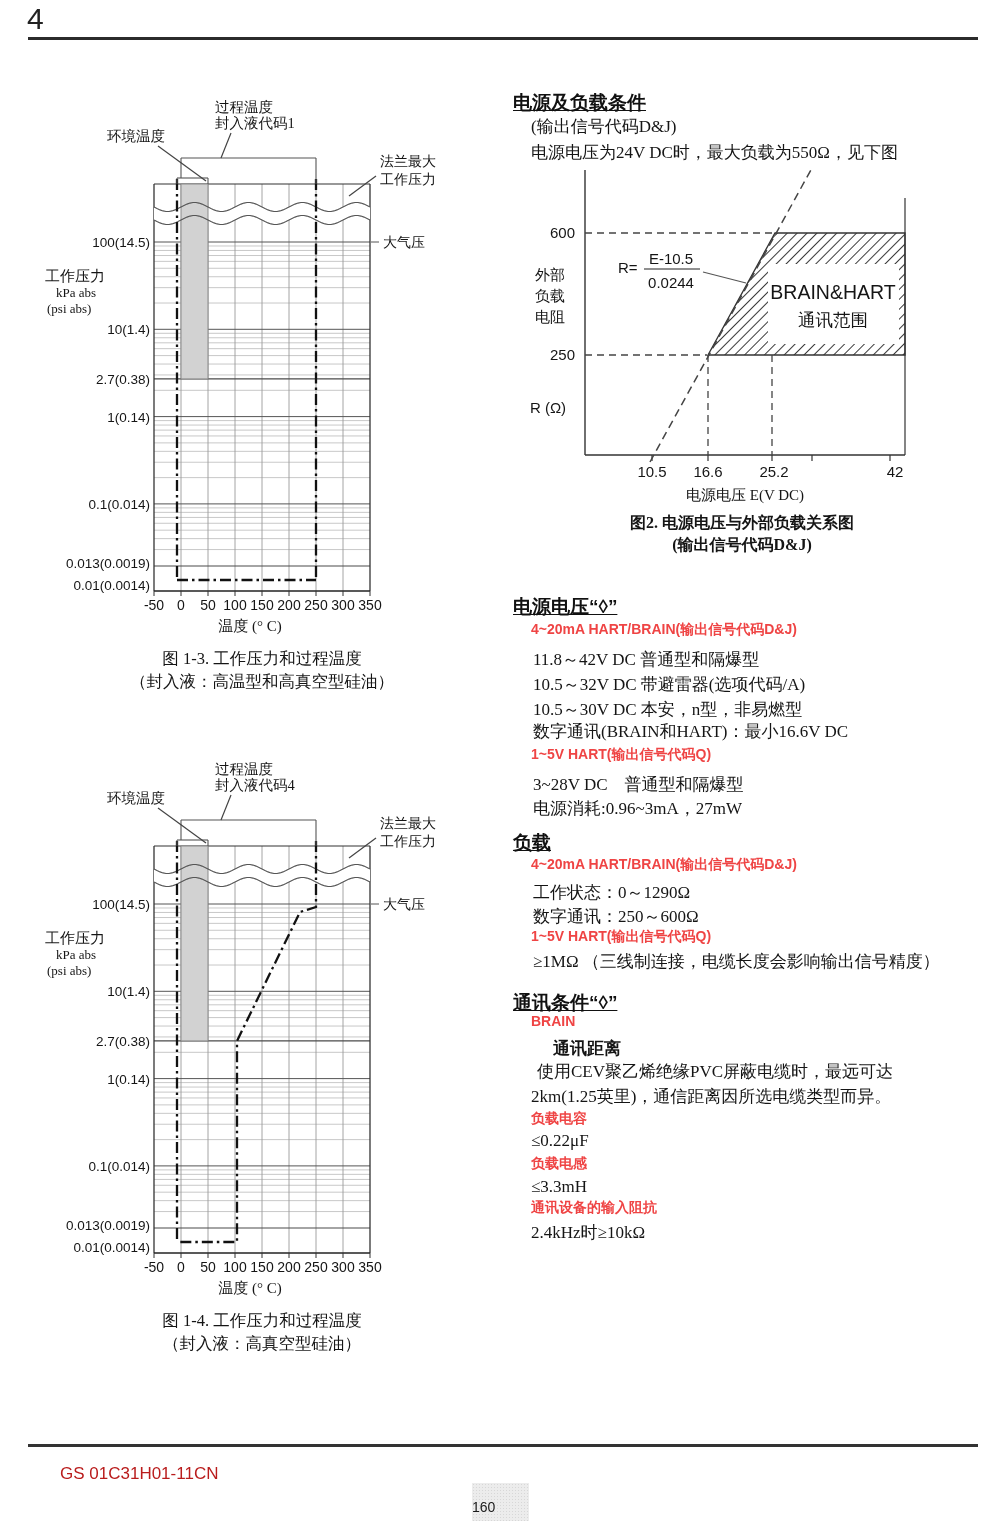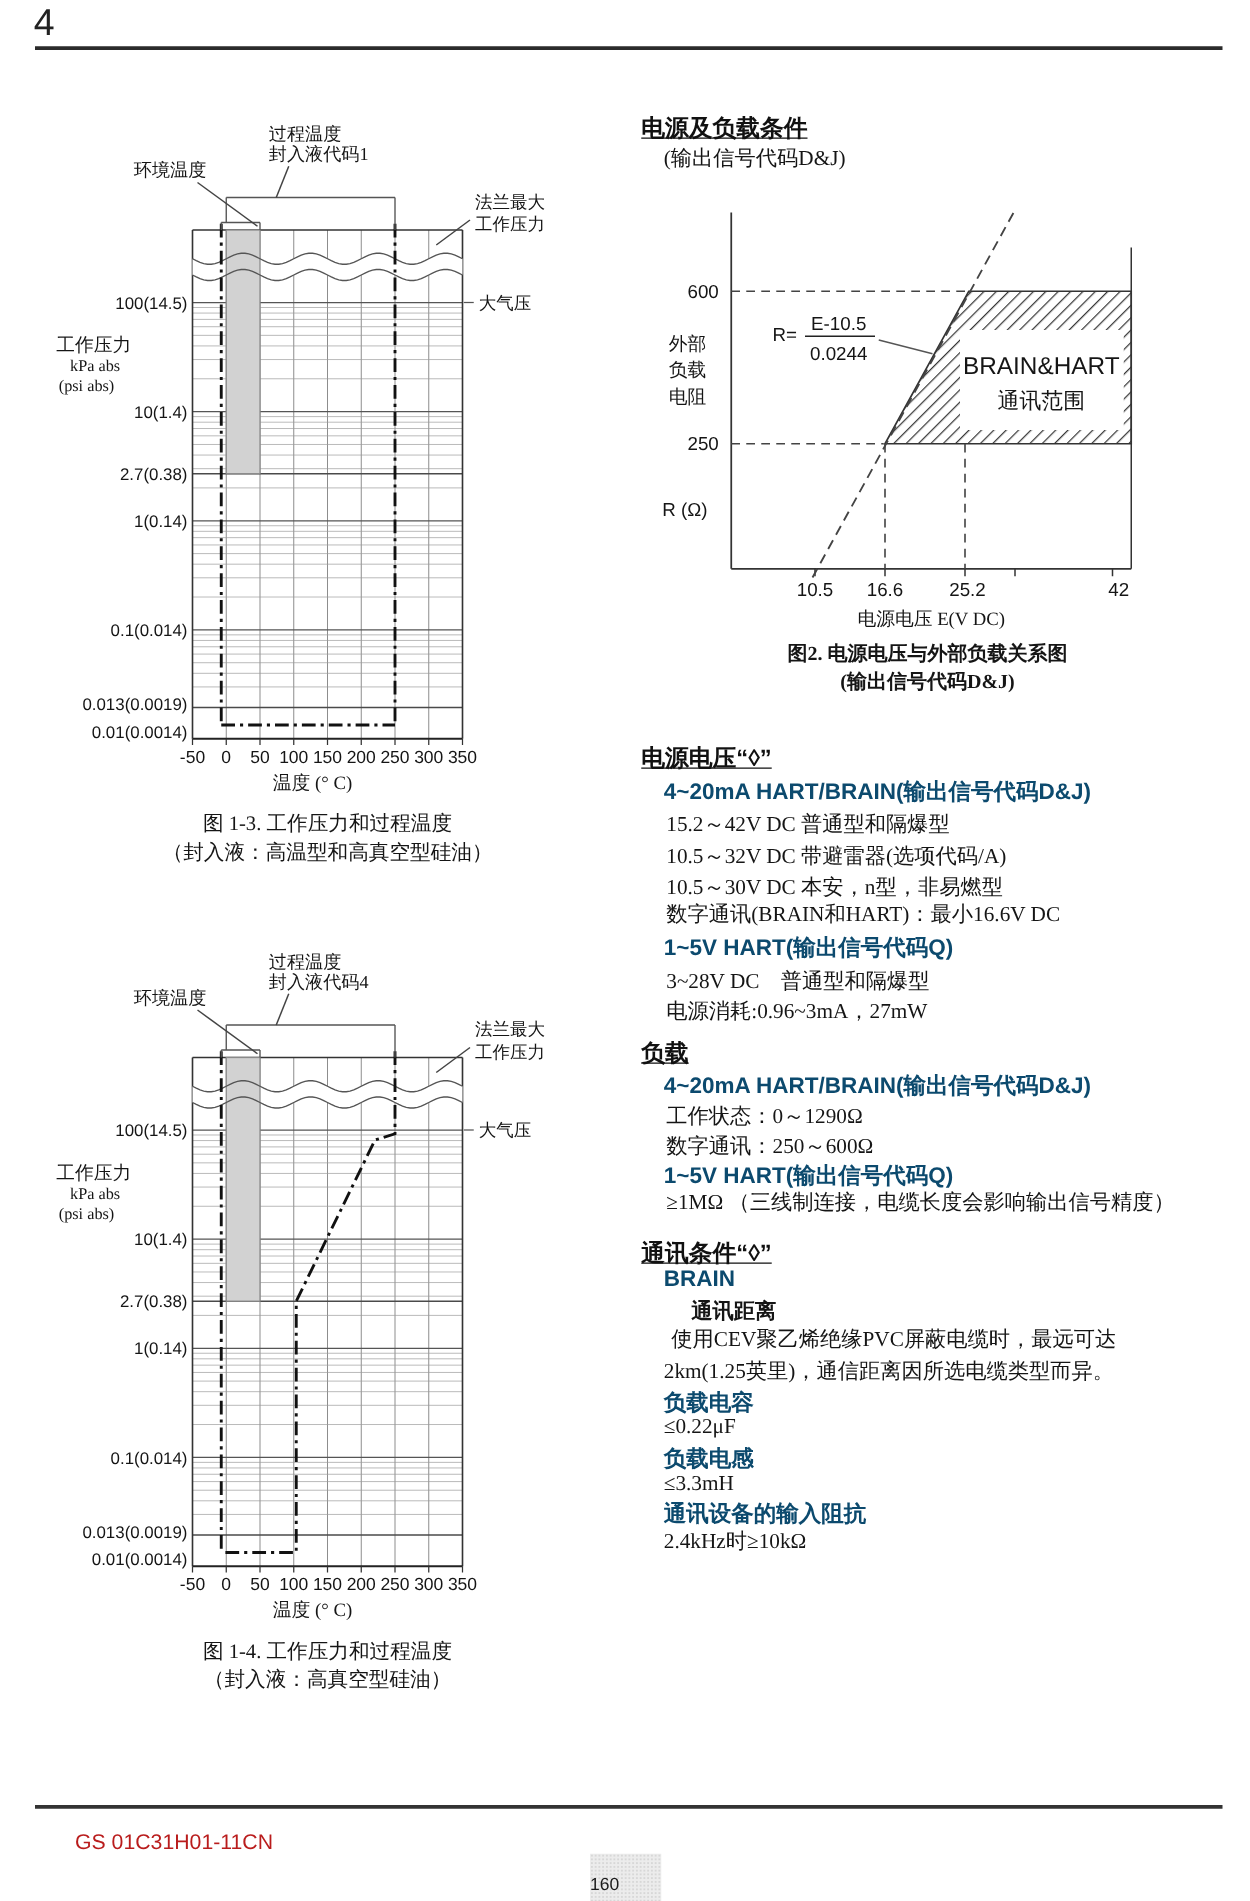--- a/index.html
+++ b/index.html
@@ -2,21 +2,21 @@
 <html><head>
 <meta charset="utf-8">
 <style>
   html,body{margin:0;padding:0;background:#fff;}
   .page{position:relative;width:1000px;height:1521px;background:#ffffff;color:#141414;
         font-family:"Liberation Serif",serif;overflow:hidden;}
   .abs{position:absolute;white-space:nowrap;}
   .chap-num{left:27px;top:2px;font-size:30px;font-family:"Liberation Sans",sans-serif;color:#222;}
   .top-rule{left:28px;top:37px;width:950px;height:3px;background:#2b2b2b;}
   .h1{font-family:"Liberation Sans",sans-serif;font-weight:700;font-size:19px;color:#111;text-decoration:underline;}
-  .gothic{font-family:"Liberation Sans",sans-serif;font-weight:700;font-size:18px;color:#0c4a6e;}
+  .gothic{font-family:"Liberation Sans",sans-serif;font-weight:700;font-size:14px;color:#ef4444;}
   .serif{font-family:"Liberation Serif",serif;font-size:17px;color:#151515;}
   .sb{font-weight:600;margin-left:16px;}
   .footer-rule{left:28px;top:1444px;width:950px;height:2.5px;background:#333;}
   .doc-code{left:60px;top:1464px;font-size:17px;font-family:"Liberation Sans",sans-serif;color:#b91c1c;}
   .page-num-box{left:472px;top:1483px;width:57px;height:48px;background:#ececec;
     background-image:radial-gradient(#d7d7d7 1px, transparent 1px);background-size:3px 3px;
     display:flex;align-items:center;justify-content:flex-start;
     font-size:14px;font-family:"Liberation Sans",sans-serif;color:#1b1b1b;}
   svg.fig{position:absolute;}
 </style>
@@ -275,24 +275,25 @@
       <text x="708" y="477" text-anchor="middle" font-size="15" font-family="&quot;Liberation Sans&quot;, sans-serif" font-weight="normal" fill="#151515">16.6</text>
       <text x="774" y="477" text-anchor="middle" font-size="15" font-family="&quot;Liberation Sans&quot;, sans-serif" font-weight="normal" fill="#151515">25.2</text>
       <text x="895" y="477" text-anchor="middle" font-size="15" font-family="&quot;Liberation Sans&quot;, sans-serif" font-weight="normal" fill="#151515">42</text>
       <text x="745" y="500" text-anchor="middle" font-size="15" font-family="&quot;Liberation Serif&quot;, serif" font-weight="normal" fill="#151515">电源电压 E(V DC)</text>
       <text x="742" y="528" text-anchor="middle" font-size="16" font-family="&quot;Liberation Serif&quot;, serif" font-weight="600" fill="#151515">图2. 电源电压与外部负载关系图</text>
       <text x="742" y="550" text-anchor="middle" font-size="16" font-family="&quot;Liberation Serif&quot;, serif" font-weight="600" fill="#151515">(输出信号代码D&amp;J)</text>
     </svg>
 
   <div class="abs h1" style="left:513px;top:90px">电源及负载条件</div>
   <div class="abs serif" style="left:531px;top:115px">(输出信号代码D&amp;J)</div>
+  <div class="abs serif" style="left:531px;top:141px">电源电压为24V DC时，最大负载为550Ω，见下图</div>
 
   <div class="abs h1" style="left:513px;top:594px">电源电压“◊”</div>
   <div class="abs gothic" style="left:531px;top:621px">4~20mA HART/BRAIN(输出信号代码D&amp;J)</div>
-  <div class="abs serif" style="left:533px;top:648px">15.2～42V DC 普通型和隔爆型</div>
+  <div class="abs serif" style="left:533px;top:648px">11.8～42V DC 普通型和隔爆型</div>
   <div class="abs serif" style="left:533px;top:673px">10.5～32V DC 带避雷器(选项代码/A)</div>
   <div class="abs serif" style="left:533px;top:698px">10.5～30V DC 本安，n型，非易燃型</div>
   <div class="abs serif" style="left:533px;top:720px">数字通讯(BRAIN和HART)：最小16.6V DC</div>
   <div class="abs gothic" style="left:531px;top:746px">1~5V HART(输出信号代码Q)</div>
   <div class="abs serif" style="left:533px;top:773px">3~28V DC　普通型和隔爆型</div>
   <div class="abs serif" style="left:533px;top:797px">电源消耗:0.96~3mA，27mW</div>
 
   <div class="abs h1" style="left:513px;top:830px">负载</div>
   <div class="abs gothic" style="left:531px;top:856px">4~20mA HART/BRAIN(输出信号代码D&amp;J)</div>
   <div class="abs serif" style="left:533px;top:881px">工作状态：0～1290Ω</div>

